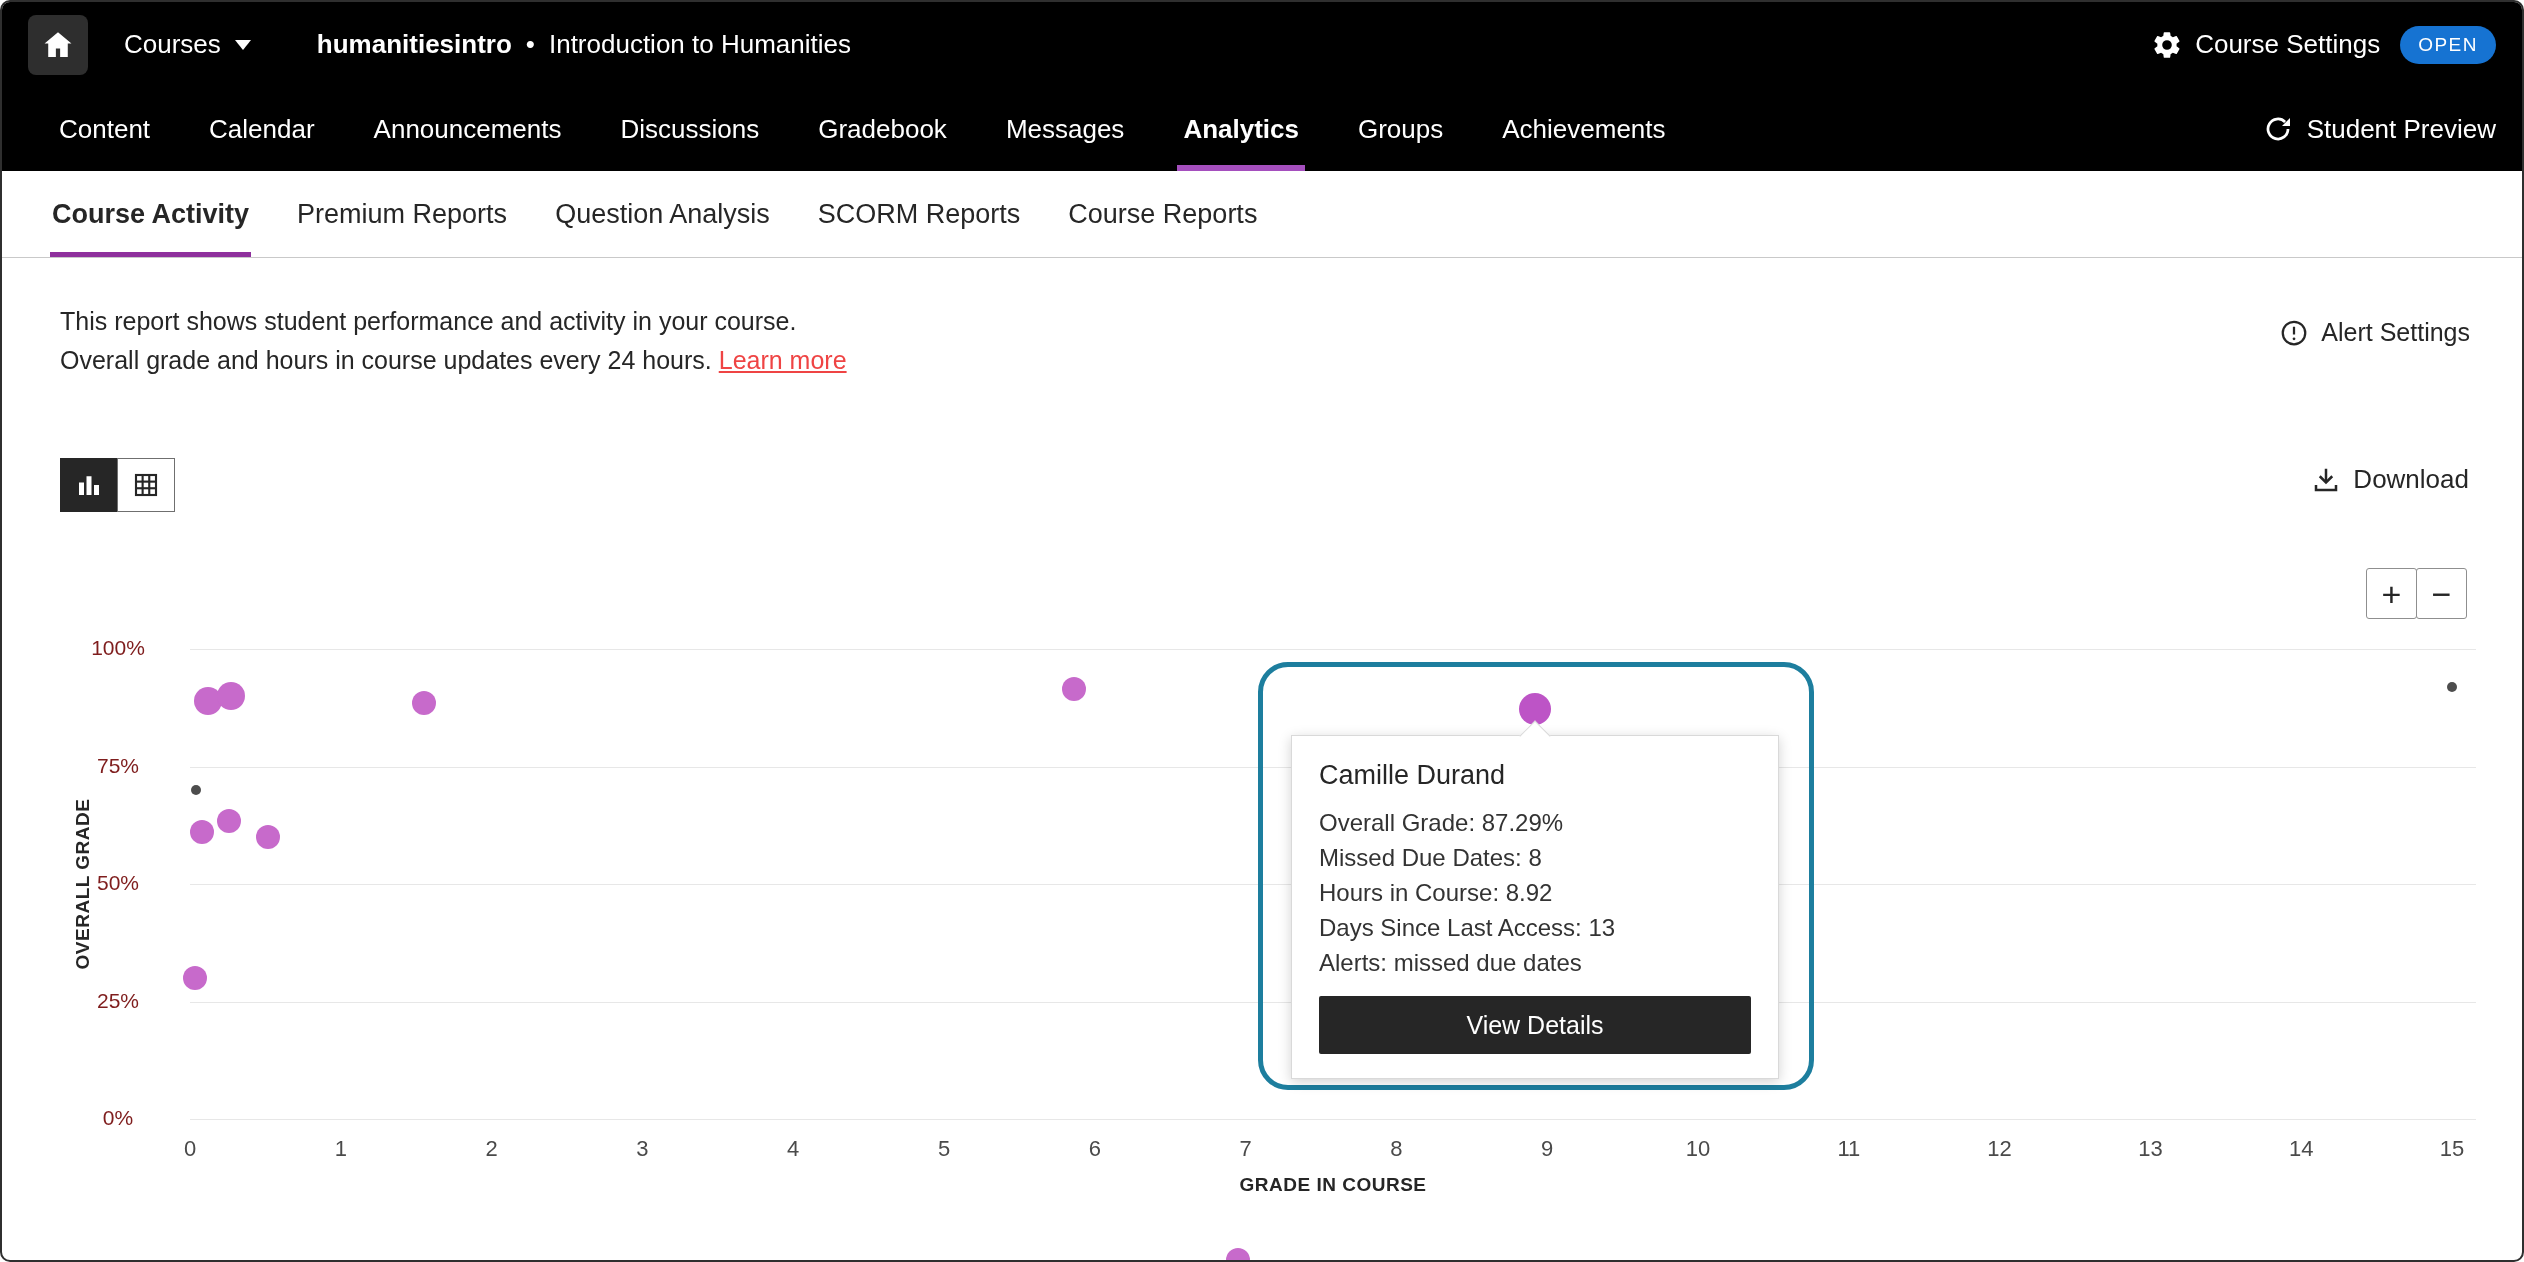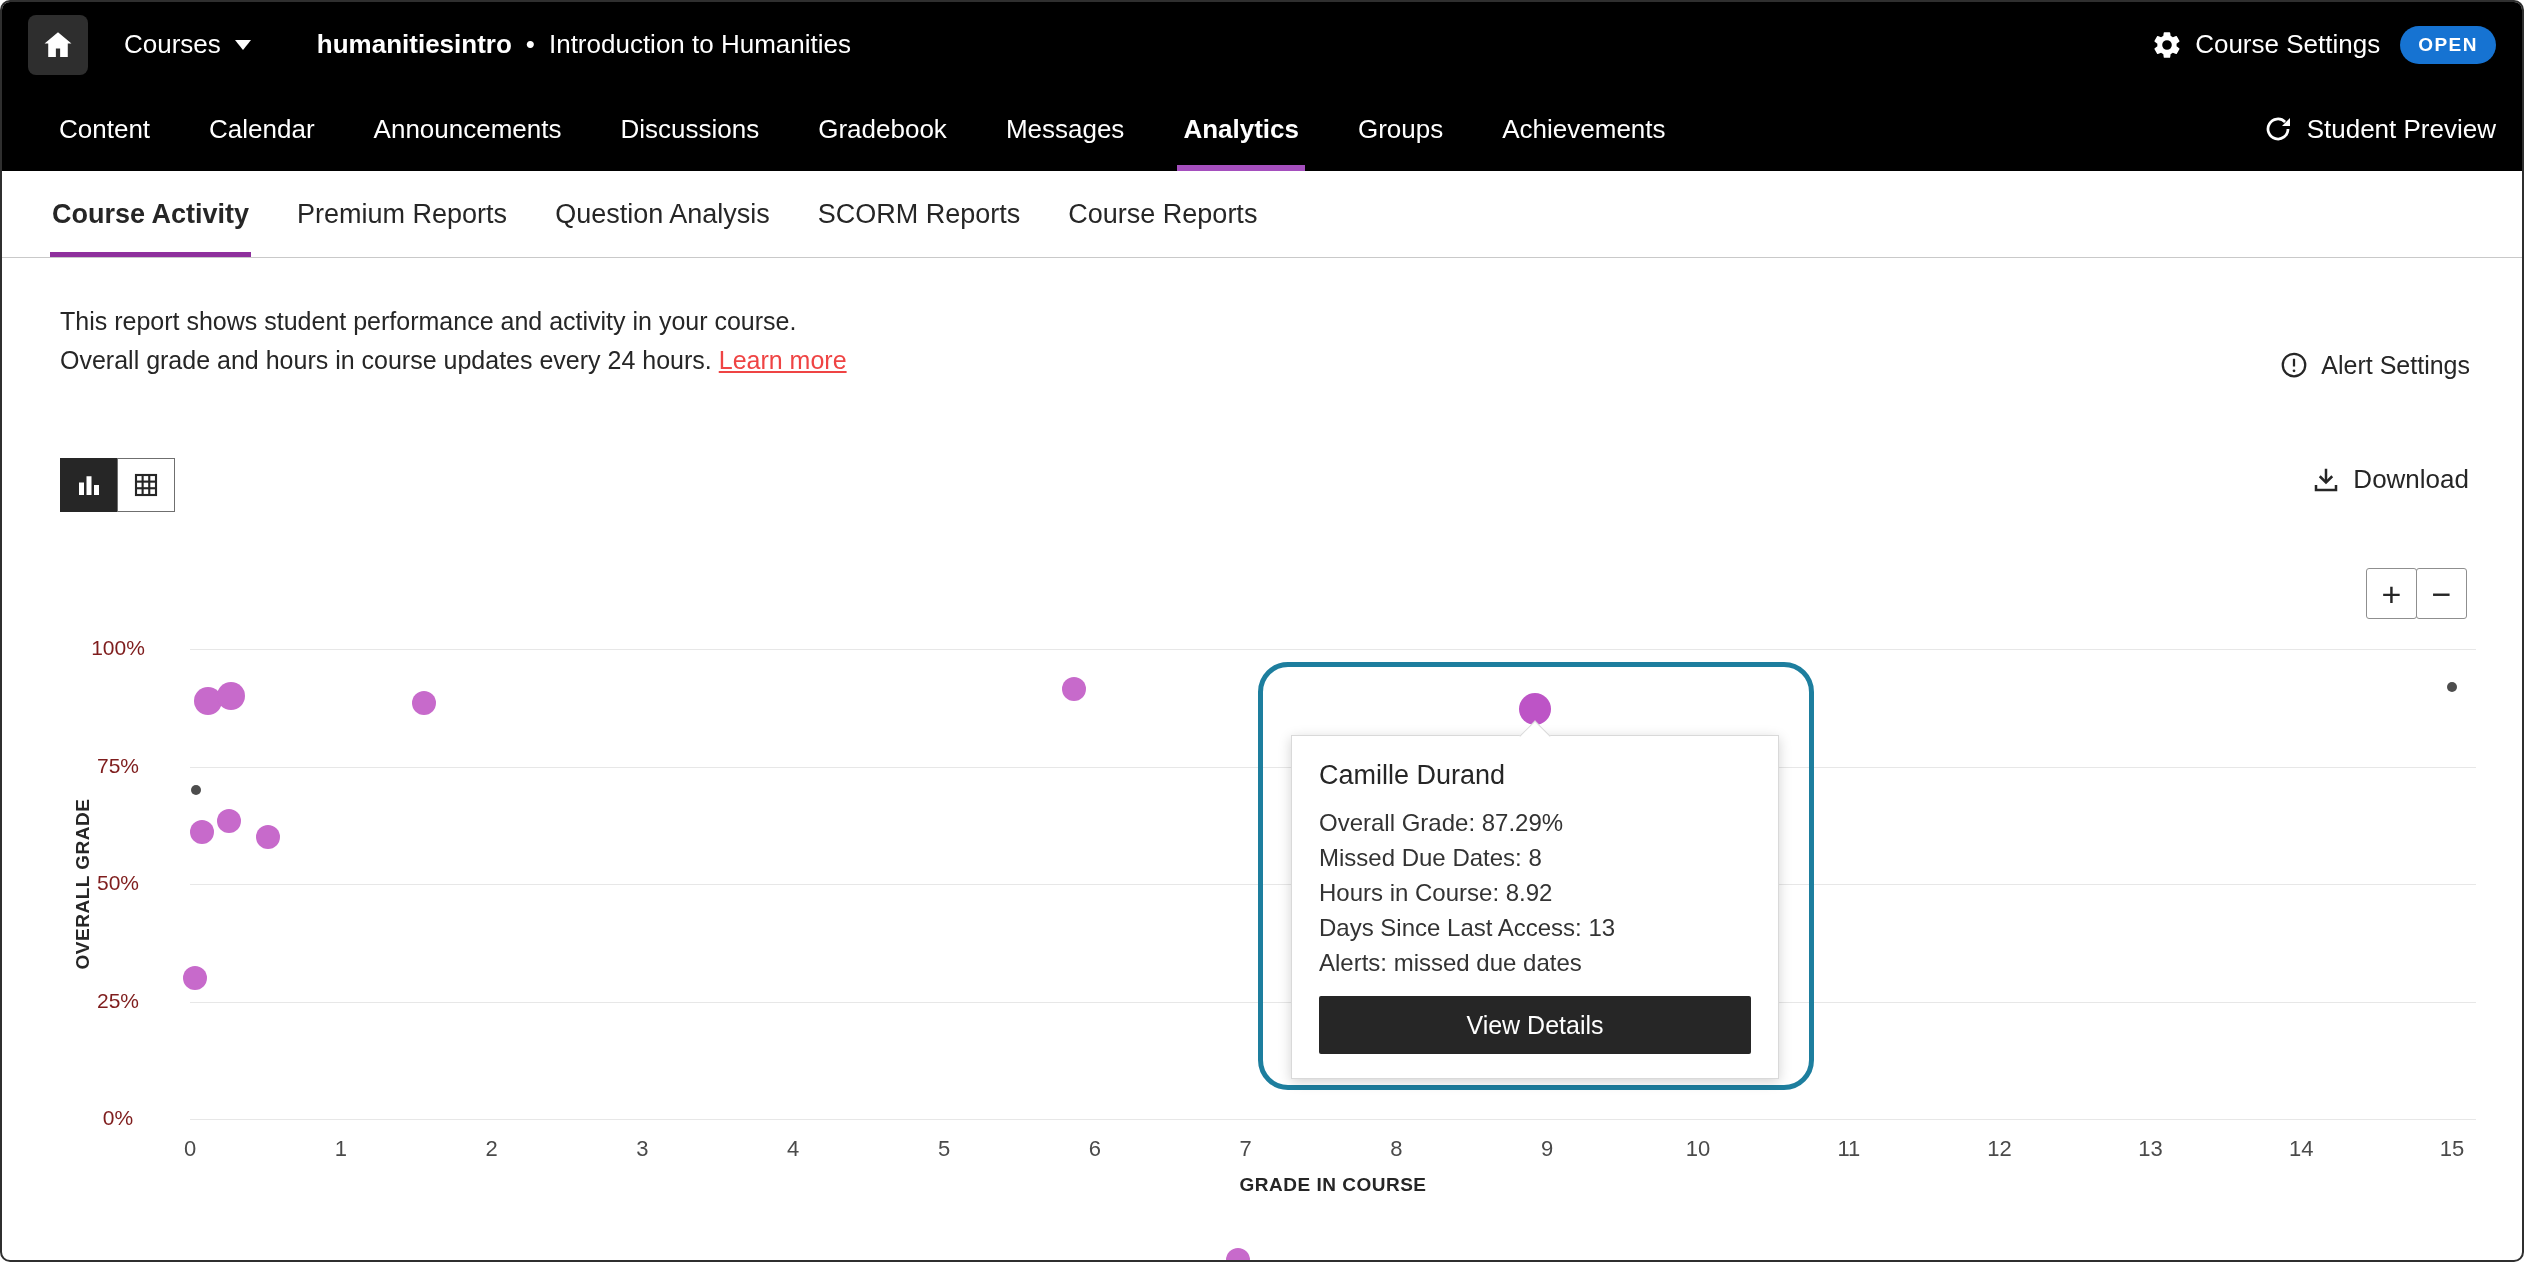--- a/index.html
+++ b/index.html
@@ -7,41 +7,41 @@
         font-family:"Liberation Sans",sans-serif;border:2px solid #2f2f2f;border-radius:10px;box-sizing:border-box;}
 
   
   .topbar{height:85px;background:#000;display:flex;align-items:center;padding:0 26px;color:#fff;}
   .home-btn{width:60px;height:60px;background:#2e2e2e;border-radius:8px;display:flex;align-items:center;justify-content:center;flex:none;cursor:pointer;}
   .courses-menu{display:flex;align-items:center;gap:14px;margin-left:36px;font-size:26px;cursor:pointer;}
   .course-crumb{margin-left:66px;font-size:26px;display:flex;gap:14px;align-items:center;}
   .cid{font-weight:bold;}
   .topbar-right{margin-left:auto;display:flex;align-items:center;gap:20px;}
   .course-settings{display:flex;gap:12px;align-items:center;font-size:26px;cursor:pointer;}
-  .open-badge{background:#1673d2;color:#fff;font-size:19px;font-weight:bold;letter-spacing:1.5px;padding:8px 18px;border-radius:999px;}
+  .open-badge{background:#1673d2;color:#fff;font-size:19px;font-weight:normal;letter-spacing:1.5px;padding:8px 18px;border-radius:999px;}
 
   
   .mainnav{height:84px;background:#000;display:flex;align-items:stretch;padding:0 26px 0 51px;color:#fff;}
   .nav-tabs{display:flex;gap:47px;}
   .nav-tab{display:flex;align-items:center;font-size:26px;position:relative;padding:0 6px;cursor:pointer;white-space:nowrap;}
   .nav-tab.active{font-weight:bold;}
   .nav-tab.active::after{content:"";position:absolute;left:0;right:0;bottom:0;height:6px;background:#a54fbe;}
   .nav-right{margin-left:auto;display:flex;align-items:center;gap:14px;font-size:26px;cursor:pointer;}
 
   
   .subnav{height:86px;display:flex;gap:44px;padding-left:48px;border-bottom:1px solid #c9c9c9;background:#fff;}
   .sub-tab{display:flex;align-items:center;font-size:27px;color:#262626;position:relative;padding:0 2px;cursor:pointer;white-space:nowrap;}
   .sub-tab.active{font-weight:bold;}
   .sub-tab.active::after{content:"";position:absolute;left:0;right:0;bottom:0;height:5px;background:#8e2f9c;}
 
   
   .report-row{display:flex;justify-content:space-between;padding:44px 52px 0 58px;}
   .desc{font-size:25px;color:#262626;line-height:39px;}
   .desc a{color:#ef4444;text-decoration:underline;cursor:pointer;}
-  .alert-settings{display:flex;gap:12px;align-items:flex-end;font-size:25px;color:#262626;margin-top:16px;cursor:pointer;}
+  .alert-settings{display:flex;gap:12px;align-items:flex-start;font-size:25px;color:#262626;margin-top:16px;cursor:pointer;}
 
   
   .toggles{position:absolute;left:58px;top:456px;display:flex;}
   .toggle{width:58px;height:54px;display:flex;align-items:center;justify-content:center;background:#fff;border:1px solid #6f6f6f;cursor:pointer;box-sizing:border-box;}
   .toggle.active{background:#262626;border-color:#262626;}
   .toggle + .toggle{margin-left:-1px;}
   .download{position:absolute;right:53px;top:462px;display:flex;gap:12px;align-items:center;font-size:26px;color:#262626;cursor:pointer;}
   .zoomers{position:absolute;left:2364px;top:566px;display:flex;}
   .zoom-btn{width:51px;height:51px;border:1px solid #8f8f8f;background:#fff;font-size:34px;line-height:1;display:flex;align-items:center;justify-content:center;color:#262626;border-radius:3px;box-sizing:border-box;cursor:pointer;font-family:inherit;}
   .zoom-btn + .zoom-btn{margin-left:-1px;}

